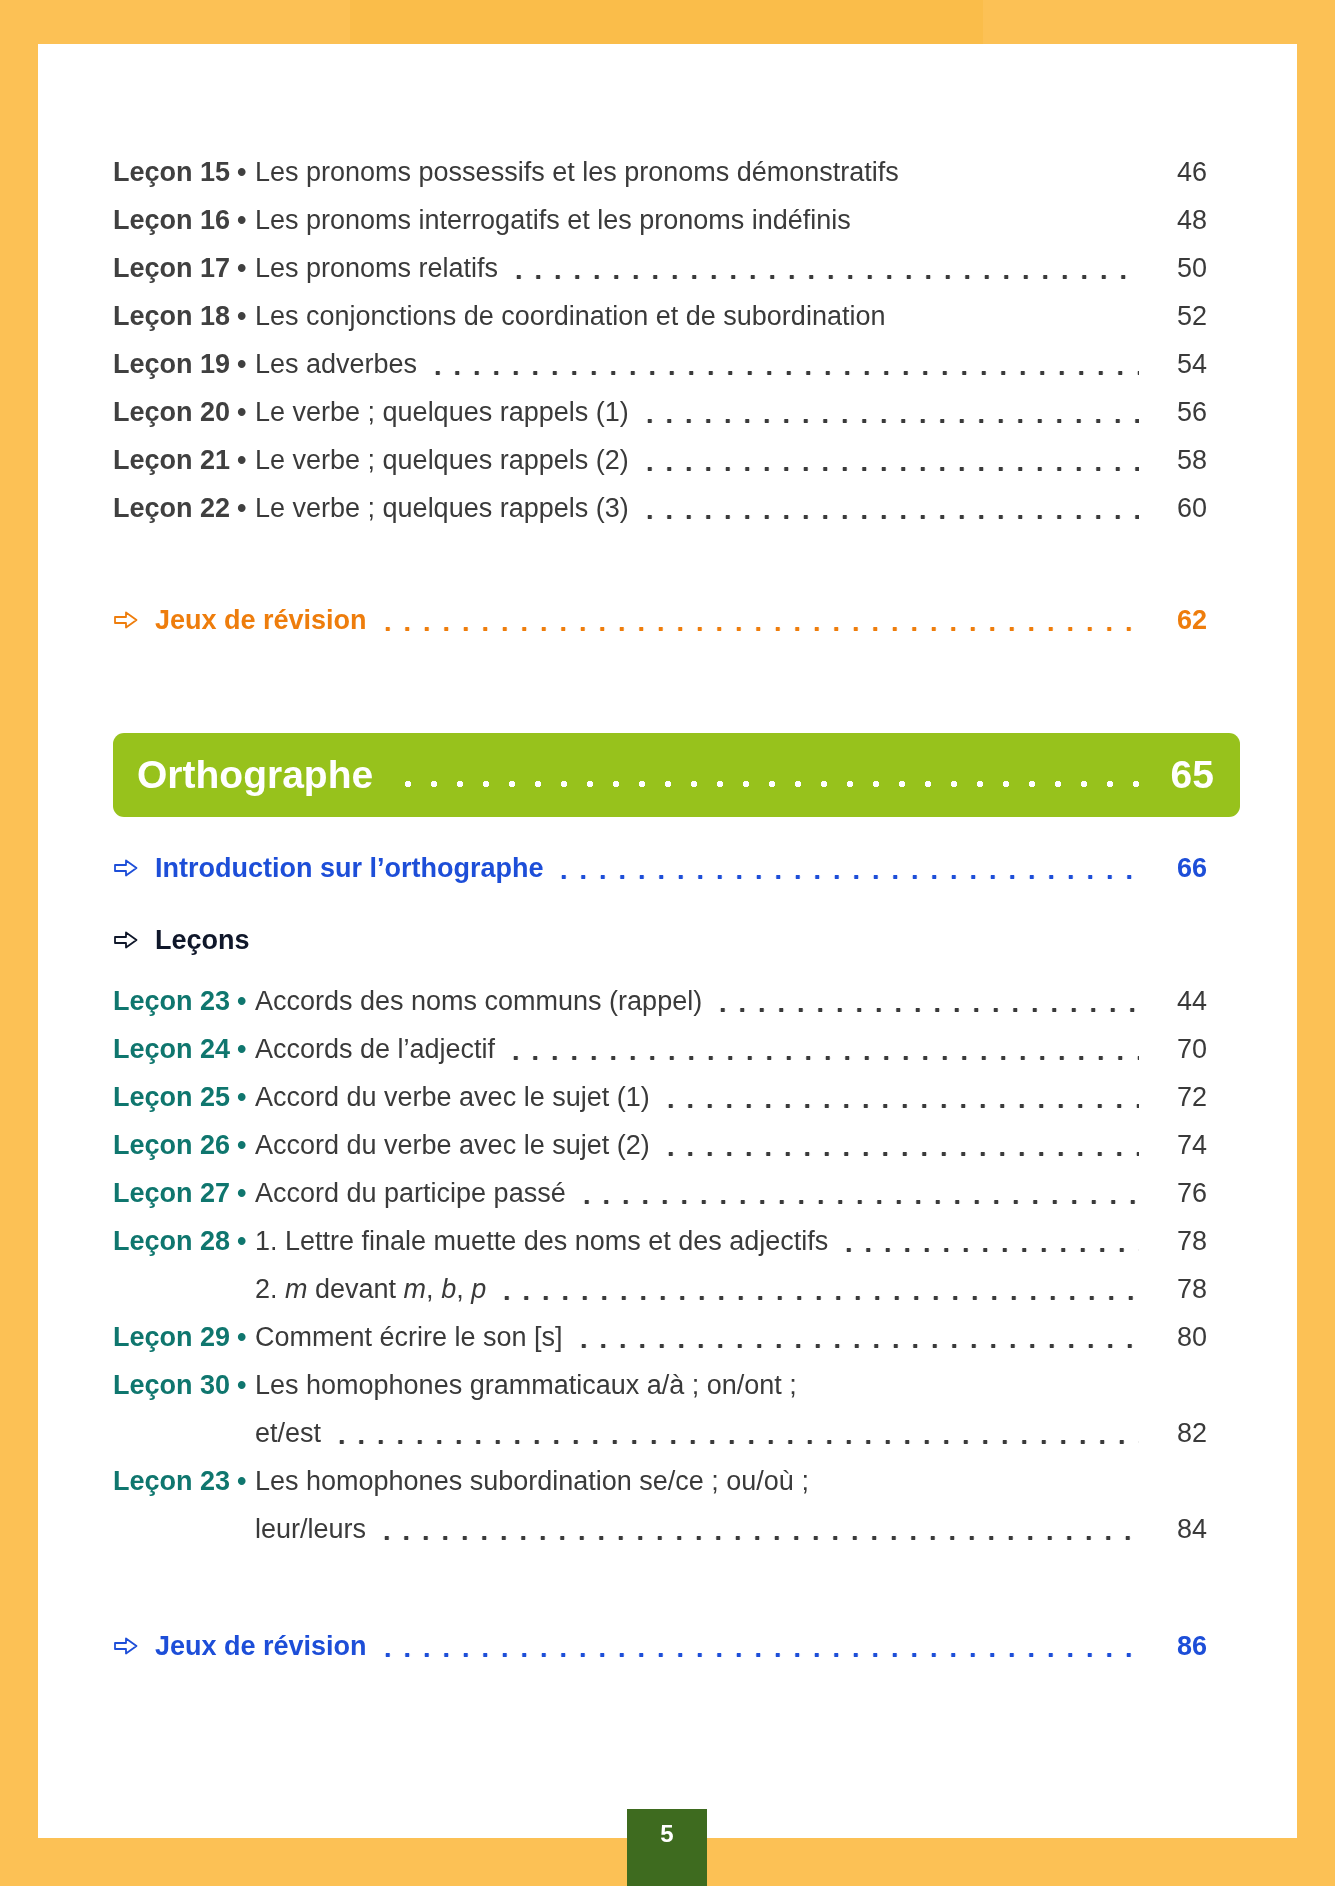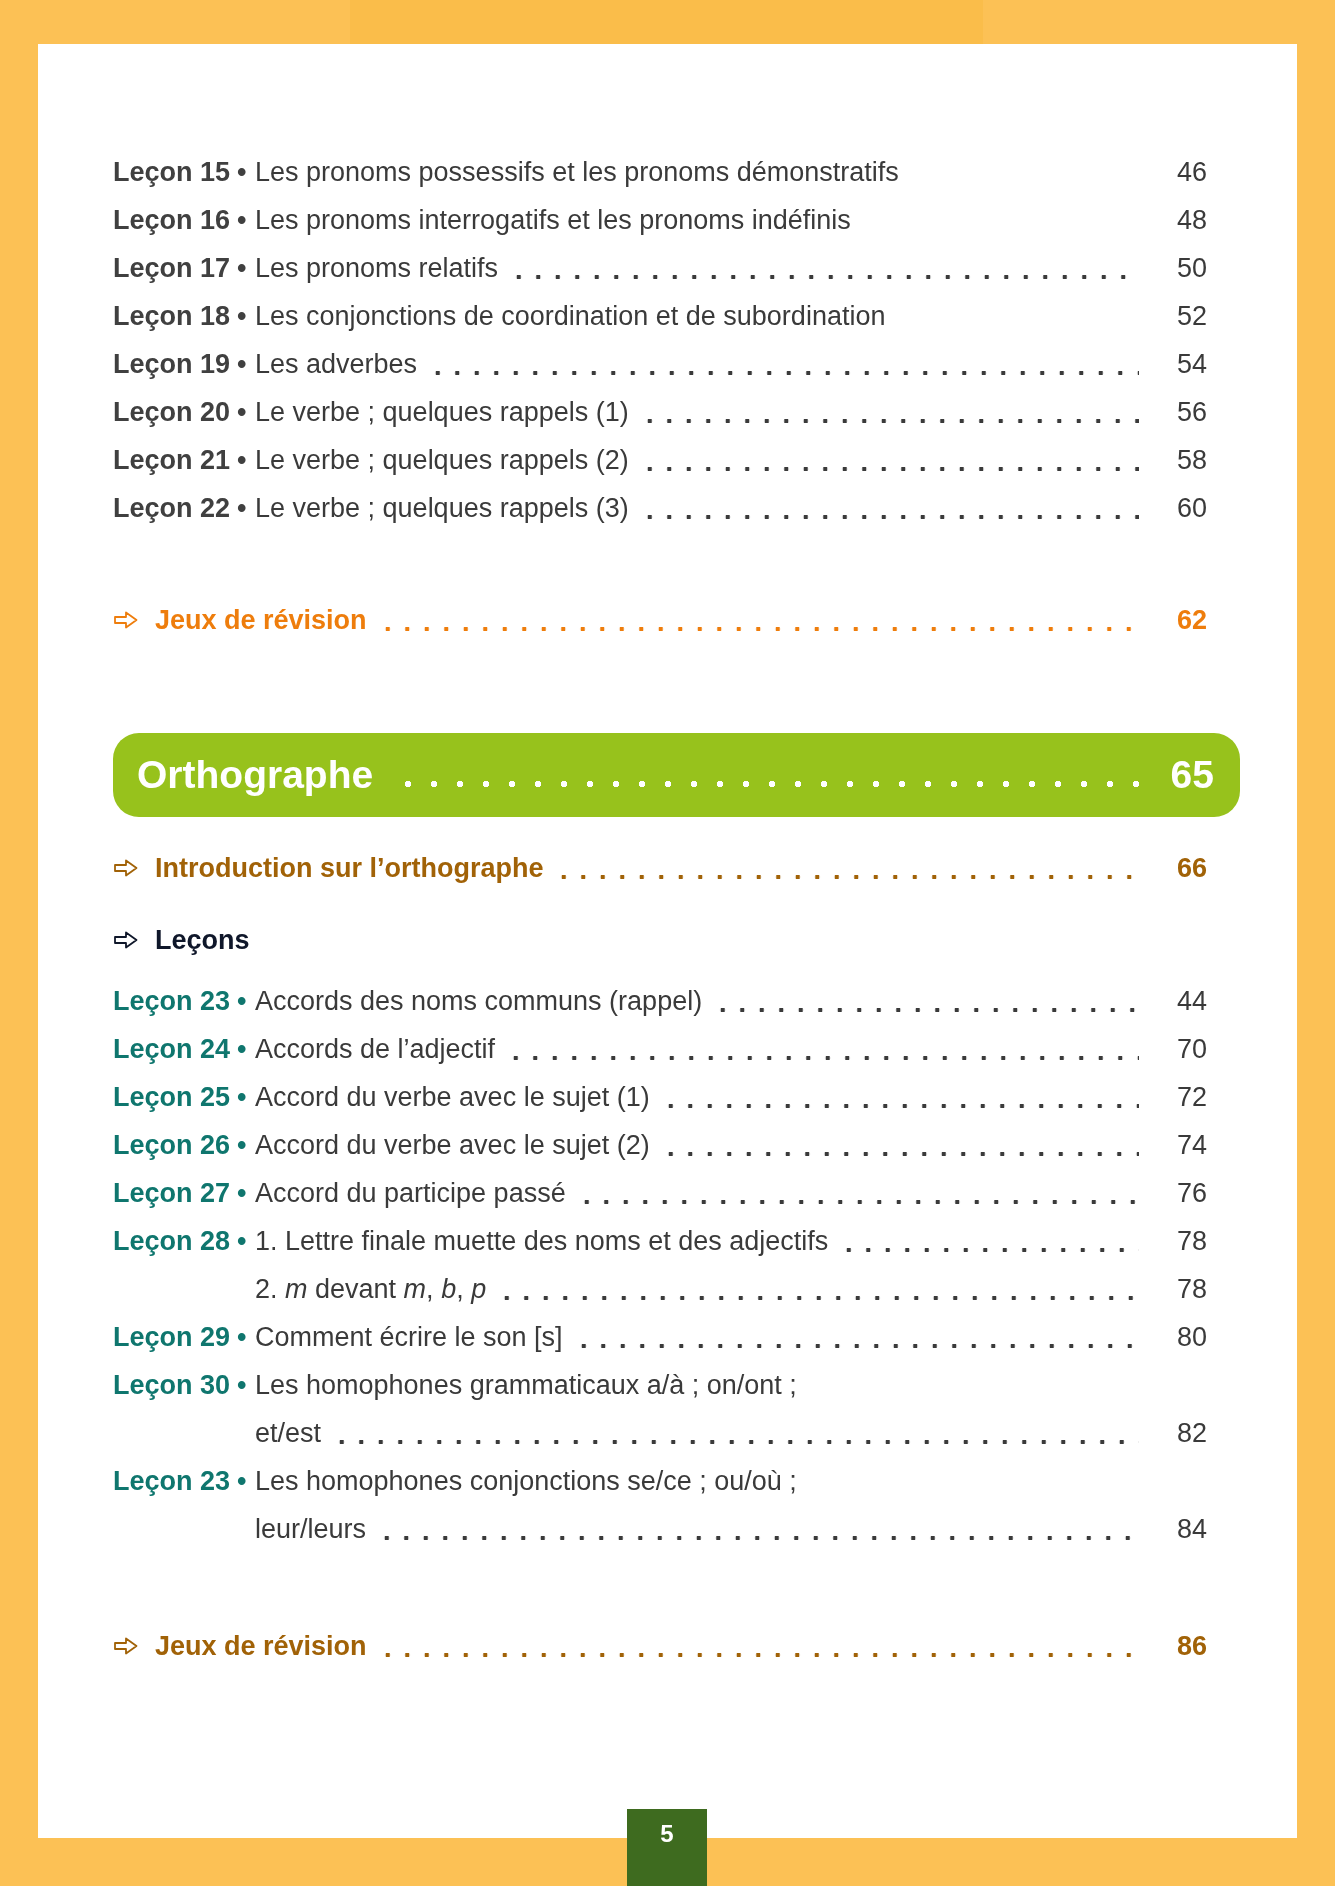--- a/index.html
+++ b/index.html
@@ -25,28 +25,28 @@
   .dots {
     flex:1; min-width:0; margin-left:5px;
     background-image:radial-gradient(circle, currentColor 2.4px, rgba(0,0,0,0) 2.5px);
     background-size:19.5px 6px; background-repeat:repeat-x; background-position:6px 30px;
   }
   .row.nl .dots { background-image:none; }
   .pg { flex:none; width:68px; text-align:right; }
 
   .jeux { font-weight:bold; }
   .jeux.o { color:#ee7d0c; }
-  .jeux.g { color:#a16207; }
+  .jeux.g { color:#1d4ed8; }
   .arrow { flex:none; width:26px; margin-right:16px; display:flex; align-items:center; }
   .arrow svg { display:block; }
   .hdr { font-weight:bold; color:#0f172a; }
 
   .banner {
     position:absolute; left:75px; width:1127px; top:689px; height:84px;
-    background:#97c21c; border-radius:26px; color:#ffffff; font-weight:bold;
+    background:#97c21c; border-radius:11px; color:#ffffff; font-weight:bold;
     display:flex; font-size:39px; line-height:84px; padding:0 26px 0 24px; box-sizing:border-box;
     white-space:pre;
   }
   .b-dots {
     flex:1; min-width:0; margin-left:14px;
     background-image:radial-gradient(circle, #ffffff 3.4px, rgba(0,0,0,0) 3.5px);
     background-size:26px 8px; background-repeat:repeat-x; background-position:8px 47px;
   }
   .b-pg { flex:none; width:70px; text-align:right; }
 
@@ -213,21 +213,21 @@
         <span class="dots"></span>
       </div>
       <div class="row">
         <span class="spacer"></span>
         <span class="ttl">et/est</span>
         <span class="dots"></span>
         <span class="pg">82</span>
       </div>
       <div class="row nl">
         <span class="lbl g"><span>Leçon 23</span><span class="blt">•</span></span>
-        <span class="ttl">Les homophones conjonctions se/ce ; ou/où ;</span>
+        <span class="ttl">Les homophones subordination se/ce ; ou/où ;</span>
         <span class="dots"></span>
       </div>
       <div class="row">
         <span class="spacer"></span>
         <span class="ttl">leur/leurs</span>
         <span class="dots"></span>
         <span class="pg">84</span>
       </div>
     </div>
 

